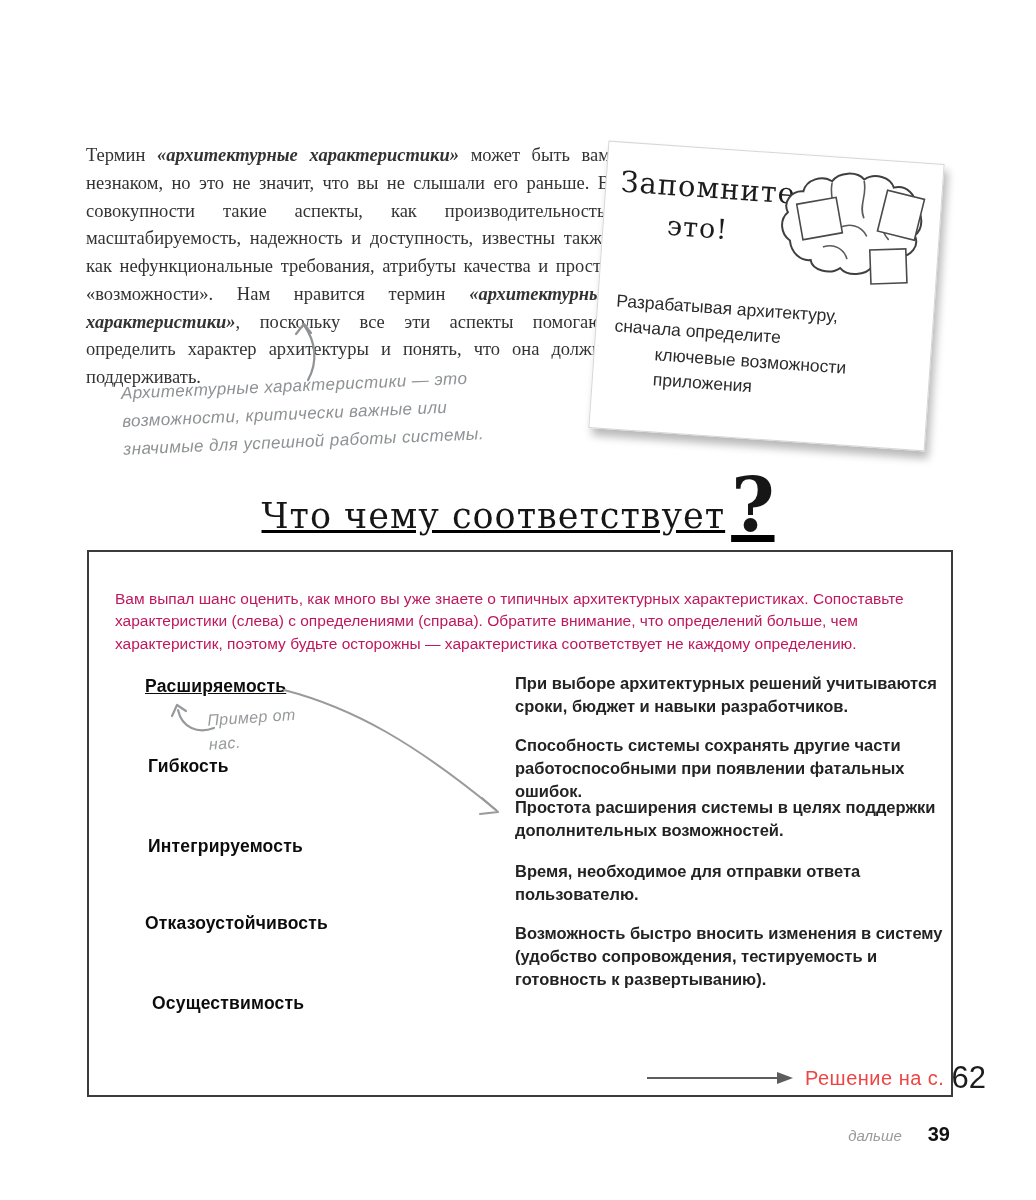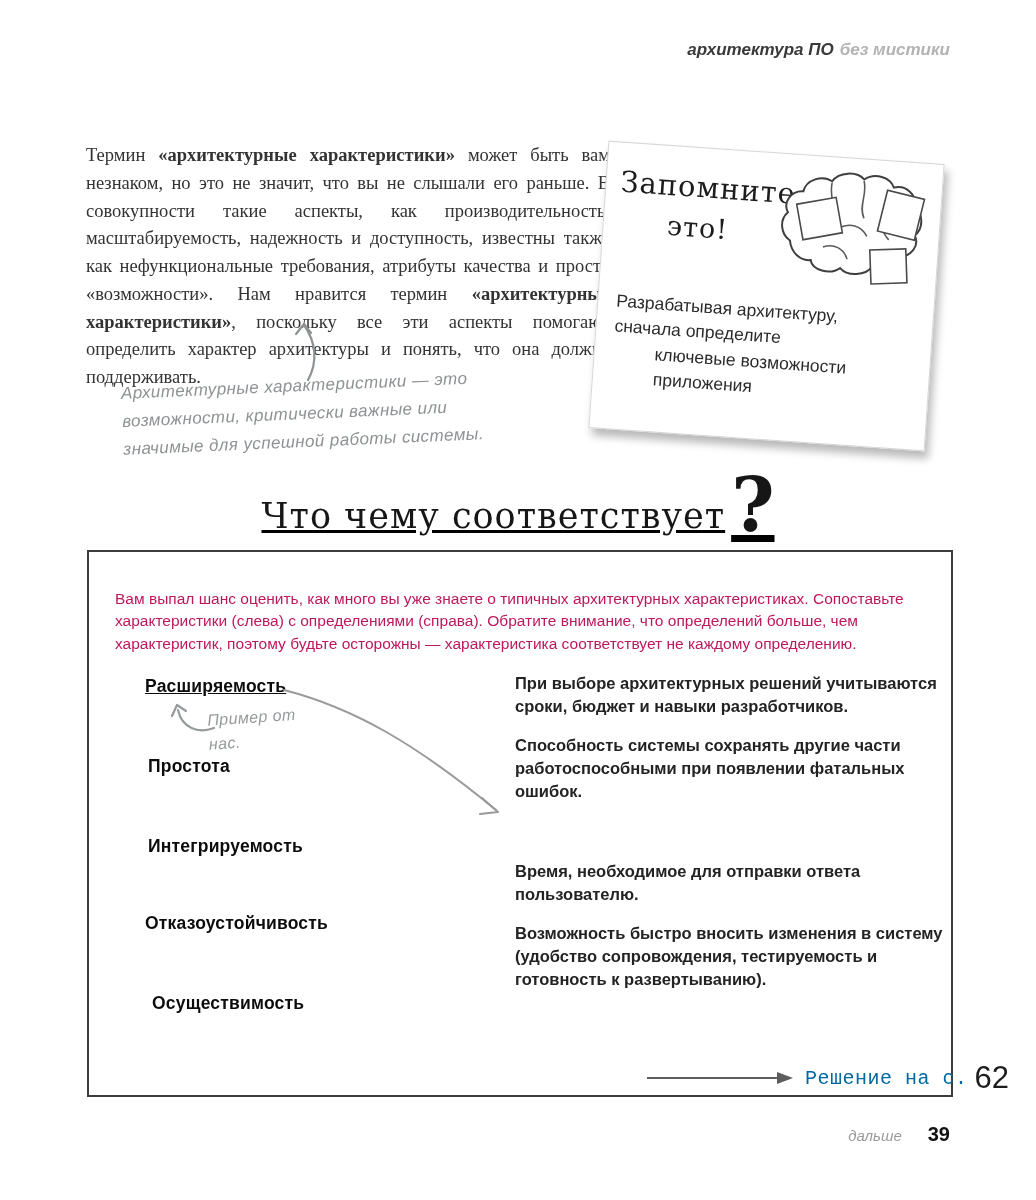--- a/index.html
+++ b/index.html
@@ -13,21 +13,21 @@
   .header { position:absolute; top:40px; right:86px; font-size:17px; font-style:italic; font-weight:bold; }
   .header .brand { color:#3a3a3a; }
   .header .suffix { color:#b3b3b3; margin-left:6px; }
 
   
   .intro {
     position:absolute; left:86px; top:142px; width:524px;
     font-family:"Liberation Serif", serif; font-size:18.5px; line-height:1.5;
     color:#333; text-align:justify;
   }
-  .intro .emph { font-weight:bold; }
+  .intro .emph { font-weight:bold; font-style:italic; }
 
   
   .up-arrow { position:absolute; left:292px; top:320px; }
 
   
   .margin-note {
     position:absolute; left:122px; top:372px; width:362px;
     font-size:17px; line-height:1.65; color:#8e9294; font-style:italic;
     letter-spacing:.4px; transform:rotate(-2.5deg);
   }
@@ -83,37 +83,34 @@
     font-size:16px; line-height:1.5; color:#979a9c; font-style:italic; letter-spacing:.4px;
     transform:rotate(-4deg);
   }
   .example-arrow { position:absolute; left:170px; top:698px; z-index:2; }
   .connector { position:absolute; left:278px; top:682px; z-index:2; }
   .definition { position:absolute; left:515px; width:438px; z-index:2; font-size:16.5px; line-height:1.4; color:#232323;font-weight:bold; }
   .def0 { top:672px; } .def1 { top:734px; } .def2 { top:796px; }
   .def3 { top:860px; } .def4 { top:922px; } .def5 { top:1008px; }
   .solution { position:absolute; left:645px; top:1060px; z-index:2; display:flex; align-items:center; }
   .solution .label {
-    font-family:Liberation Mono, monospace; font-size:20px; color:#0369a1; margin-left:10px; letter-spacing:.5px;
+    font-family:Liberation Sans, sans-serif; font-size:20px; color:#ef4444; margin-left:10px; letter-spacing:.5px;
   }
   .solution .pagenum { font-family:Liberation Sans, sans-serif; font-size:31px; color:#1d1d1d; margin-left:7px; }
 
   
   .footer { position:absolute; top:1118px; right:86px; display:flex; align-items:baseline; }
   .footer .next { color:#9a9a9a; font-size:15px; font-weight:normal; font-style:italic; margin-right:26px;margin-top:9px; }
   .footer .num { color:#111; font-size:20px; font-weight:bold; }
 </style>
 </head>
 <body>
 
 <div class="page">
 
-  <div class="header">
-    <span class="brand">архитектура ПО</span><span class="suffix">без мистики</span>
-  </div>
 
   <p class="intro">
     <span>Термин </span><span class="emph">«архитектурные характеристики»</span><span> может быть вам незнаком, но это не значит, что вы не слышали его раньше. В совокупности такие аспекты, как производительность, масштабируемость, надежность и доступность, известны также как нефункциональные требования, атрибуты качества и просто «возможности». Нам нравится термин </span><span class="emph">«архитектурные характеристики»</span><span>, поскольку все эти аспекты помогают определить характер архитектуры и понять, что она должна поддерживать.</span>
   </p>
 
   <svg class="up-arrow" width="44" height="62" viewBox="0 0 44 62">
     <path d="M16,60 C26,42 24,22 12,5" fill="none" stroke="#8e9294" stroke-width="2.2" stroke-linecap="round"></path>
     <path d="M4,14 L12,4 L19,13" fill="none" stroke="#8e9294" stroke-width="2.2" stroke-linecap="round" stroke-linejoin="round"></path>
   </svg>
 
@@ -142,38 +139,39 @@
   <div class="ex-title">
     <span class="t">Что чему соответствует</span>
     <span class="q">?</span>
   </div>
 
   <div class="ex-box"></div>
 
   <div class="ex-instructions">Вам выпал шанс оценить, как много вы уже знаете о типичных архитектурных характеристиках. Сопоставьте характеристики (слева) с определениями (справа). Обратите внимание, что определений больше, чем характеристик, поэтому будьте осторожны — характеристика соответствует не каждому определению.</div>
 
   <div class="term term0">Расширяемость</div>
-  <div class="term term1">Простота</div>
+  <div class="term term1">Гибкость</div>
   <div class="term term2">Интегрируемость</div>
   <div class="term term3">Отказоустойчивость</div>
   <div class="term term4">Осуществимость</div>
 
   <svg class="example-arrow" width="46" height="36" viewBox="0 0 46 36">
     <path d="M44,30 C28,36 12,30 8,12" fill="none" stroke="#979a9c" stroke-width="2.2" stroke-linecap="round"></path>
     <path d="M2,18 L7,7 L16,13" fill="none" stroke="#979a9c" stroke-width="2.2" stroke-linecap="round" stroke-linejoin="round"></path>
   </svg>
   <div class="example-note">Пример от нас.</div>
 
   <svg class="connector" width="234" height="146" viewBox="0 0 234 146">
     <path d="M6,8 C76,26 138,62 218,128" fill="none" stroke="#9a9a9a" stroke-width="2" stroke-linecap="round"></path>
     <path d="M204,116 L220,130 L202,132" fill="none" stroke="#9a9a9a" stroke-width="2" stroke-linecap="round" stroke-linejoin="round"></path>
   </svg>
 
   <div class="definition def0">При выборе архитектурных решений учитываются сроки, бюджет и навыки разработчиков.</div>
   <div class="definition def1">Способность системы сохранять другие части работоспособными при появлении фатальных ошибок.</div>
+  <div class="definition def2">Простота расширения системы в целях поддержки дополнительных возможностей.</div>
   <div class="definition def3">Время, необходимое для отправки ответа пользователю.</div>
   <div class="definition def4">Возможность быстро вносить изменения в систему (удобство сопровождения, тестируемость и готовность к развертыванию).</div>
 
   <div class="solution">
     <svg width="150" height="18" viewBox="0 0 150 18">
       <line x1="2" y1="9" x2="132" y2="9" stroke="#5d5d5d" stroke-width="2"></line>
       <path d="M132,3 L148,9 L132,15 Z" fill="#5d5d5d"></path>
     </svg>
     <span class="label">Решение на с.</span>
     <span class="pagenum">62</span>

